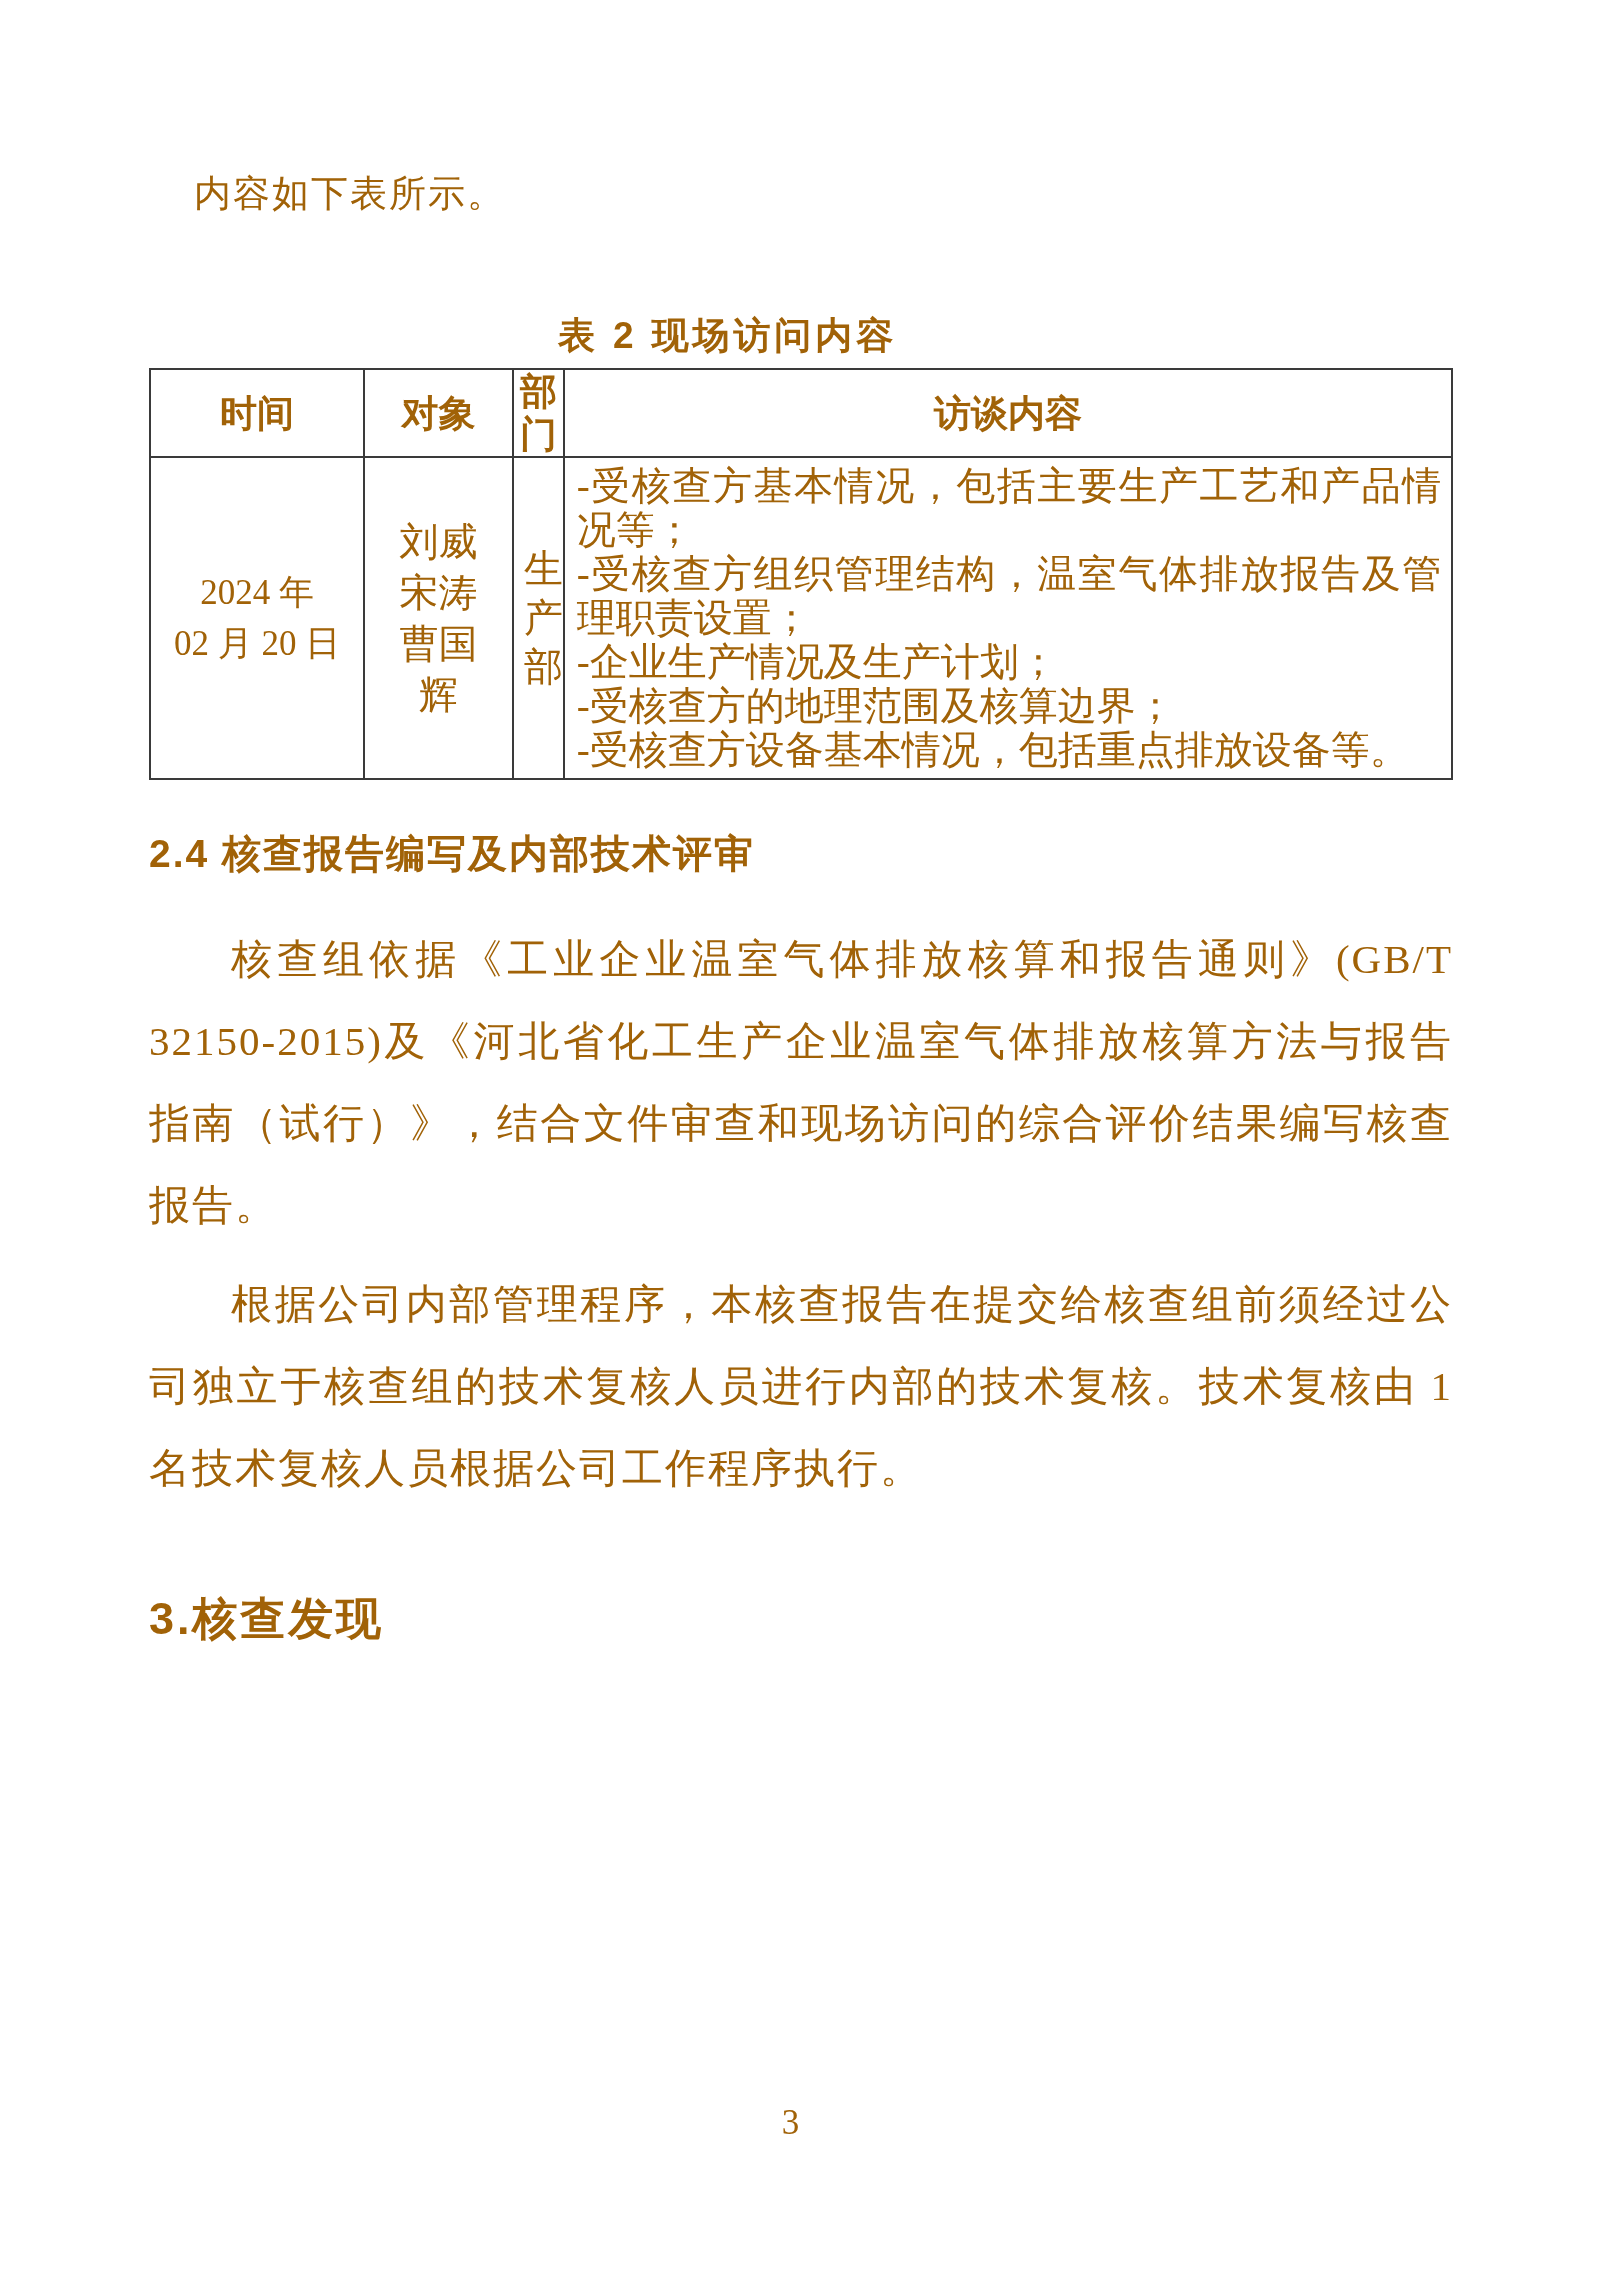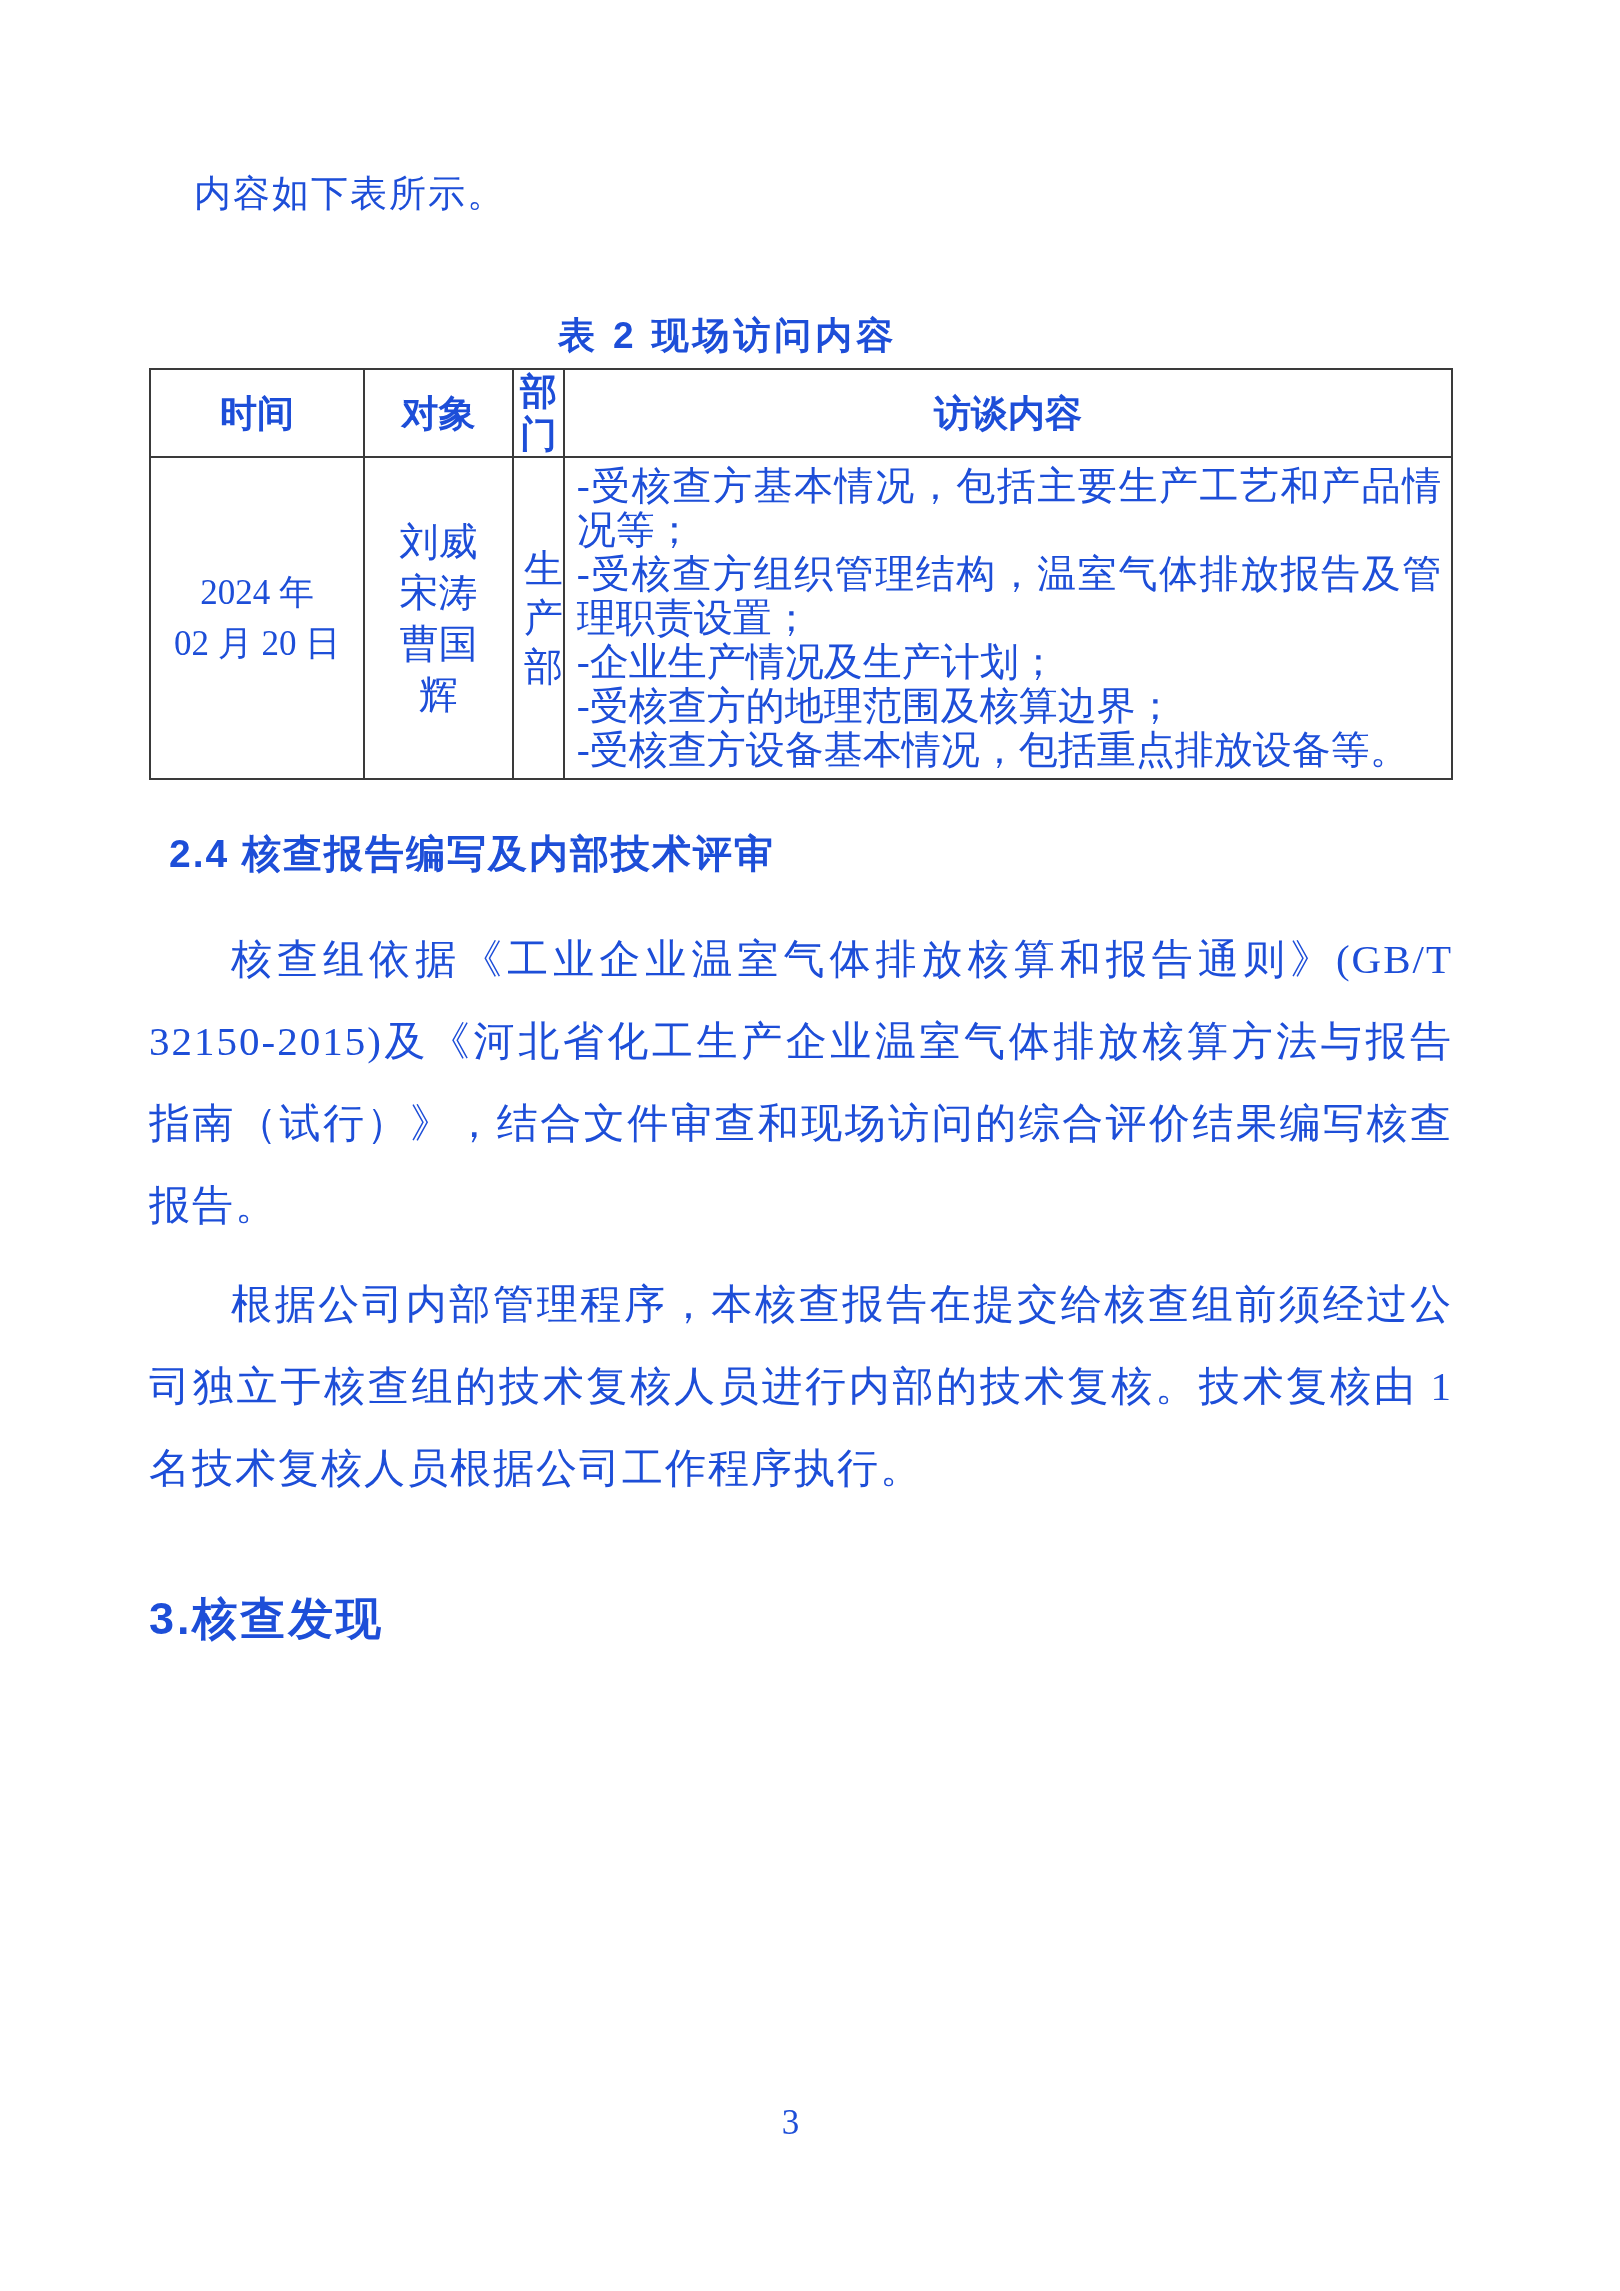--- a/index.html
+++ b/index.html
@@ -5,21 +5,21 @@
   * { margin: 0; padding: 0; box-sizing: border-box; }
   html, body { background: #e8e8e8; }
   .page {
     position: relative;
     width: 1620px;
     height: 2292px;
     background: #ffffff;
     margin: 0 auto;
     overflow: hidden;
     font-family: "Liberation Serif", "DejaVu Serif", serif;
-    color: #1d4ed8;
+    color: #a16207;
   }
   .content {
     padding: 174px 168px 0 149px;
   }
   .top-line {
     font-size: 37px;
     line-height: 39px;
     margin-left: 45px;
     letter-spacing: 2px;
   }
@@ -83,21 +83,20 @@
   td.cell-content .item {
     text-align: justify;
     letter-spacing: 0;
   }
   .h-s24 {
     margin-top: 47px;
     font-family: "Liberation Sans", "DejaVu Sans", sans-serif;
     font-weight: bold;
     font-size: 39px;
     letter-spacing: 2px;
-    margin-left: 20px;
   }
   .para {
     margin-top: 37px;
     font-size: 41px;
     line-height: 82px;
     text-align: justify;
     text-indent: 2em;
     letter-spacing: 2px;
     width: 1304px;
   }

